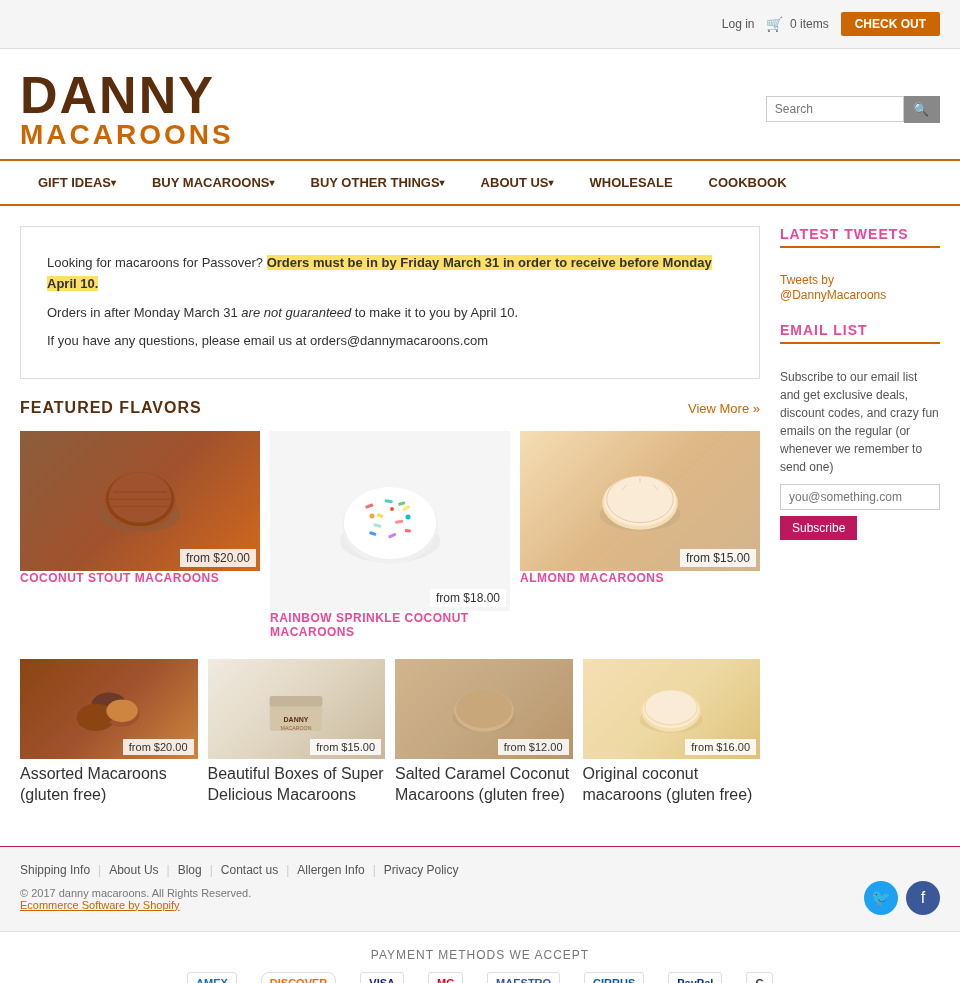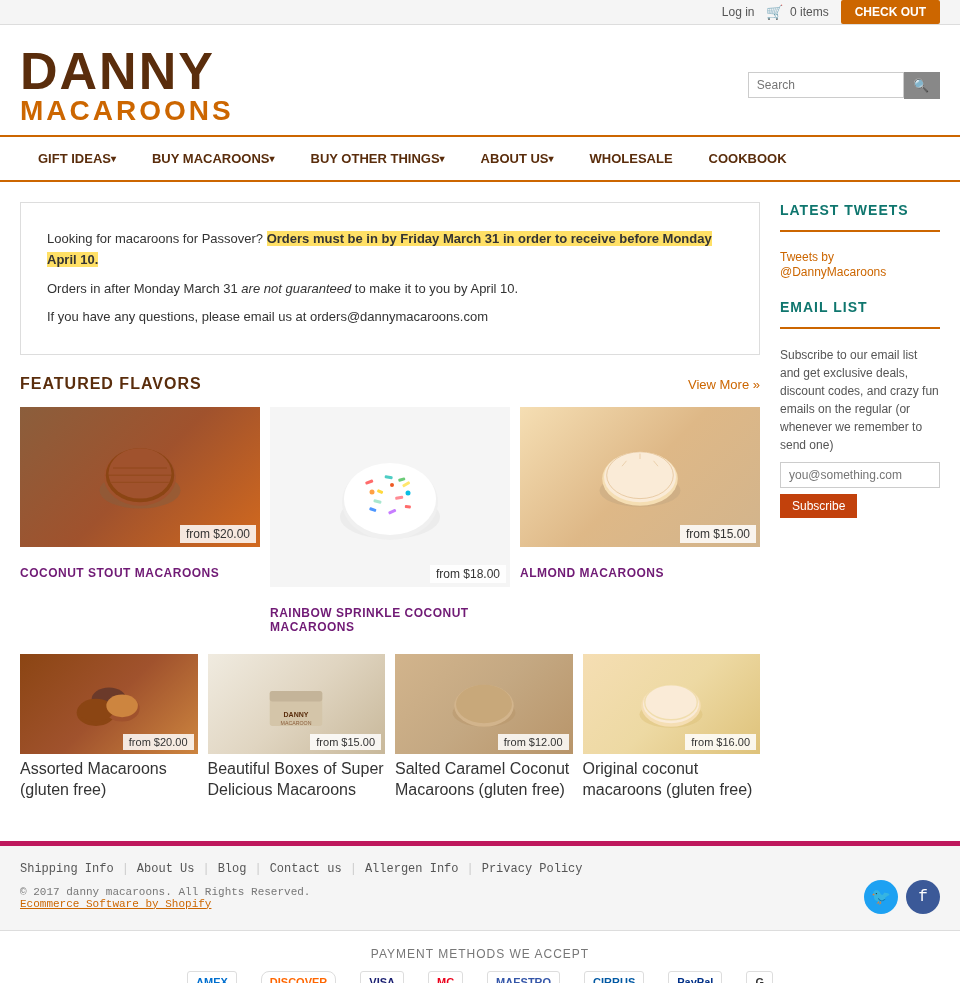--- a/index.html
+++ b/index.html
@@ -2,21 +2,21 @@
 <html><head>
   <meta charset="utf-8">
   <style>
     * { margin: 0; padding: 0; box-sizing: border-box; }
     body { font-family: Arial, sans-serif; font-size: 13px; color: #333; background: #fff; width: 960px; }
     
     
     .top-bar {
       background: #f5f5f5;
       border-bottom: 1px solid #ddd;
-      padding: 0 20px;
+      padding: 12px 20px;
       display: flex;
       justify-content: flex-end;
       align-items: center;
       gap: 12px;
     }
     .top-bar a { color: #555; text-decoration: none; font-size: 12px; }
     .cart-area { display: flex; align-items: center; gap: 6px; font-size: 12px; color: #555; }
     .cart-icon { font-size: 14px; }
     .checkout-btn {
       background: #cc6600;
@@ -37,21 +37,21 @@
       align-items: center;
       justify-content: space-between;
     }
     .logo { display: flex; flex-direction: column; }
     .logo-danny { font-size: 52px; font-weight: 900; color: #5a2d0c; letter-spacing: 2px; line-height: 1; }
     .logo-macaroons { font-size: 28px; font-weight: 900; color: #cc6600; letter-spacing: 3px; line-height: 1; }
     .search-area { display: flex; align-items: center; }
     .search-input {
       border: 1px solid #ccc;
       padding: 5px 8px;
-      width: 156px;
+      width: 138px;
       font-size: 12px;
     }
     .search-btn {
       background: #888;
       border: none;
       color: #fff;
       padding: 6px 10px;
       cursor: pointer;
       font-size: 13px;
     }
@@ -140,22 +140,22 @@
       right: 4px;
       background: rgba(255,255,255,0.85);
       padding: 2px 6px;
       font-size: 12px;
       color: #333;
     }
     .product-name {
       font-size: 12px;
       font-weight: bold;
       text-transform: uppercase;
-      color: #701a75;
-      margin-top: 19px;
+      color: #ec4899;
+      margin-top: 0;
       letter-spacing: 0.5px;
     }
 
     
     .img-placeholder {
       width: 100%;
       height: 140px;
       display: flex;
       align-items: center;
       justify-content: center;
@@ -206,51 +206,50 @@
       margin-top: 5px;
       line-height: 1.3;
     }
 
     
     .sidebar-section { margin-bottom: 20px; }
     .sidebar-title {
       font-size: 14px;
       font-weight: bold;
       text-transform: uppercase;
-      color: #0f766e;
+      color: #ec4899;
       letter-spacing: 1px;
-      margin-bottom: 17px;
+      margin-bottom: 24px;
       border-bottom: 2px solid #cc6600;
-      padding-bottom: 12px;
+      padding-bottom: 4px;
     }
     .tweets-link { color: #cc6600; font-size: 12px; text-decoration: none; }
     .email-desc { font-size: 12px; color: #555; line-height: 1.5; margin-bottom: 8px; }
     .email-input {
       border: 1px solid #ccc;
       padding: 5px 8px;
       width: 100%;
       font-size: 12px;
       margin-bottom: 6px;
     }
     .subscribe-btn {
-      background: #c2410c;
+      background: #be185d;
       color: #fff;
       border: none;
       padding: 5px 12px;
       cursor: pointer;
       font-size: 12px;
     }
 
     
     .footer-links {
       background: #f5f5f5;
       padding: 16px 20px;
       margin-top: 20px;
-      border-top: 5px solid #be185d;
-      font-family: Liberation Mono, monospace;
+      border-top: 1px solid #be185d;
     }
     .footer-nav {
       display: flex;
       gap: 8px;
       align-items: center;
       font-size: 12px;
       margin-bottom: 10px;
     }
     .footer-nav a { color: #555; text-decoration: none; }
     .footer-nav-sep { color: #ccc; }

